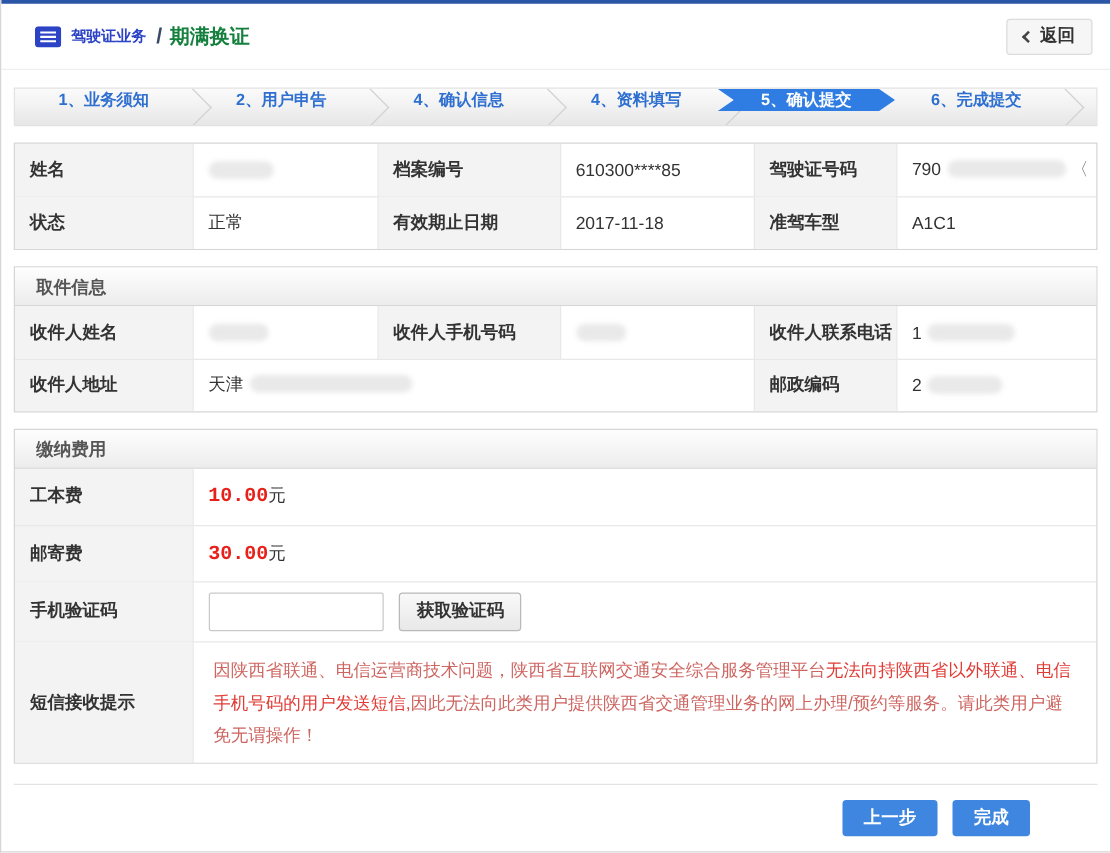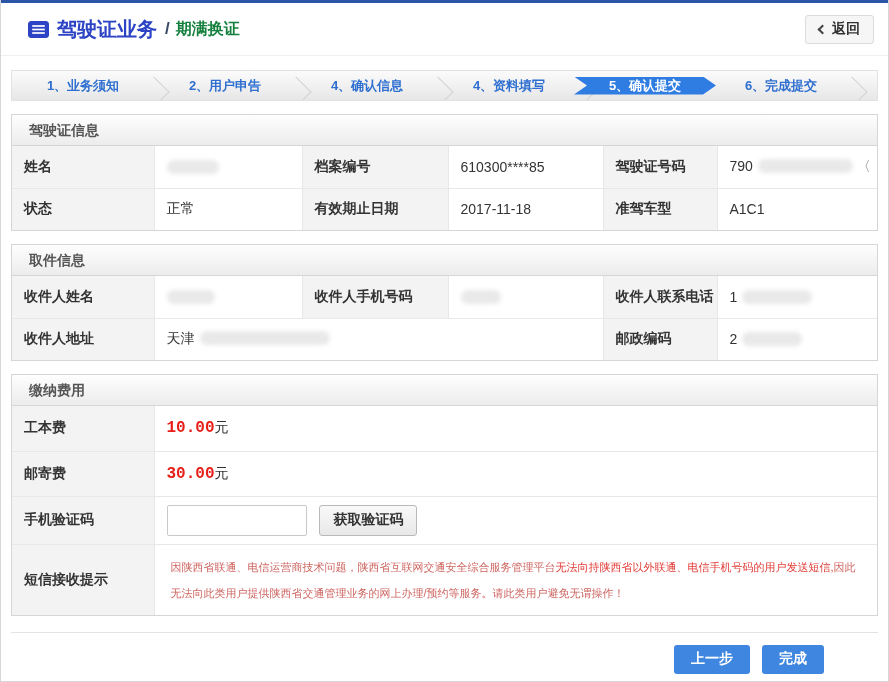--- a/index.html
+++ b/index.html
@@ -6,30 +6,30 @@
   html,body { background:#fff; }
   body {
     width:889px; height:682px; position:relative; overflow:hidden;
     font-family:"Liberation Sans","DejaVu Sans",sans-serif;
     border-left:1px solid #d6d6d6; border-right:1px solid #d6d6d6; border-bottom:1px solid #d6d6d6;
   }
   .topbar { height:3px; background:var(--top_bar,#2b55a7); }
   
   .header { height:53px; display:flex; align-items:center; padding:0 14px 0 27px; border-bottom:1px solid #efefef; }
   .doc-icon { display:inline-flex; margin-right:8px; }
-  .page-title { font-size:20px; font-weight:bold; color:var(--title_blue,#2b43c4); }
+  .page-title { font-size:12px; font-weight:bold; color:var(--title_blue,#2b43c4); }
   .page-sep { font-size:17px; color:#3a4a66; margin:0 6px 0 8px; font-weight:bold; }
   .page-subtitle { font-size:16px; color:#15803d; font-weight:bold; }
   .back-btn { margin-left:auto; background:#f6f6f6; border:1px solid #dcdcdc; border-radius:3px;
     height:29px; padding:0 13px; font-size:14px; font-weight:bold; color:#333; cursor:pointer;
     display:flex; align-items:center; font-family:inherit; }
   .chev-left { display:inline-block; width:7px; height:7px; border-left:2px solid #444; border-bottom:2px solid #444;
     transform:rotate(45deg); margin-right:6px; }
   
-  .steps { margin:14px 10px 0; height:31px; display:flex; align-items:center; overflow:hidden;
+  .steps { margin:14px 10px 0; height:31px; display:flex; align-items:flex-start; overflow:hidden;
     background:linear-gradient(#fbfbfb,#e7e7e7); border:1px solid #e2e2e2; }
   .step { width:142px; position:relative; display:flex; align-items:center; justify-content:center;
     font-size:13px; font-weight:bold; color:var(--step_text,#2e6fd0); cursor:default; }
   .step-sep { position:absolute; right:-11px; top:4px; width:22px; height:22px;
     border-top:1px solid #d2d2d2; border-right:1px solid #d2d2d2; transform:rotate(45deg); z-index:1; }
   .step.active { background:var(--step_active_bg,#2f7ce2); color:#fff; margin:0 -6px; z-index:2;
     clip-path:polygon(0 0, calc(100% - 13px) 0, 100% 50%, calc(100% - 13px) 100%, 0 100%, 13px 50%); }
   
   .section { margin:13px 10px 0; border:1px solid #d6d6d6; }
   .section-title { height:31px; line-height:31px; background:linear-gradient(#fefefe,#ececec);
@@ -46,21 +46,21 @@
   
   td.fee-row { height:45px;font-family:Liberation Mono, monospace; }
   .amount { color:var(--fee_red,#e8201a); font-weight:bold; font-size:16px; }
   .unit { color:#333; font-size:14px; }
   td.code-row { height:48px; }
   .code-input { width:140px; height:31px; border:1px solid #c9c9c9; border-radius:2px; background:#fff;
     font-size:14px; padding:0 8px; vertical-align:middle; font-family:inherit; }
   .code-btn { height:31px; margin-left:9px; padding:0 13px; background:linear-gradient(#f9f9f9,#e8e8e8);
     border:1px solid #b9b9b9; border-radius:3px; font-size:14px; font-weight:bold; color:#333;
     cursor:pointer; vertical-align:middle; font-family:inherit; }
-  td.notice-cell { white-space:normal; padding:9px 16px; line-height:26px; font-size:11px; height:auto;margin-top:32px; }
+  td.notice-cell { white-space:normal; padding:9px 16px; line-height:26px; font-size:14px; height:auto;margin-top:32px; }
   .notice-a { color:var(--notice_red,#cd6661); }
   .notice-b { color:var(--notice_red_strong,#e03c36); }
   
   .footer { margin:16px 10px 0; border-top:1px solid #e3e3e3; padding:12px 54px 0 0;
     display:flex; justify-content:flex-end; gap:12px; }
   .btn-primary { background:var(--accent,#3e86e0); color:#fff; border:none; border-radius:3px;
     height:29px; padding:0 17px; font-size:14px; font-weight:bold; cursor:pointer; font-family:inherit; }
 </style>
 </head>
 <body>
@@ -106,21 +106,20 @@
     <span>5、确认提交</span>
 
   </div>
   <div class="step">
     <span>6、完成提交</span>
     <span class="step-sep"></span>
   </div>
 </div>
 
 <div class="section">
-  <div class="section-title">驾驶证信息</div>
   <table>
     <colgroup>
         <col style="width:142px">
         <col style="width:148px">
         <col style="width:146px">
         <col style="width:155px">
         <col style="width:114px">
         <col>
       </colgroup>
     <tbody>

